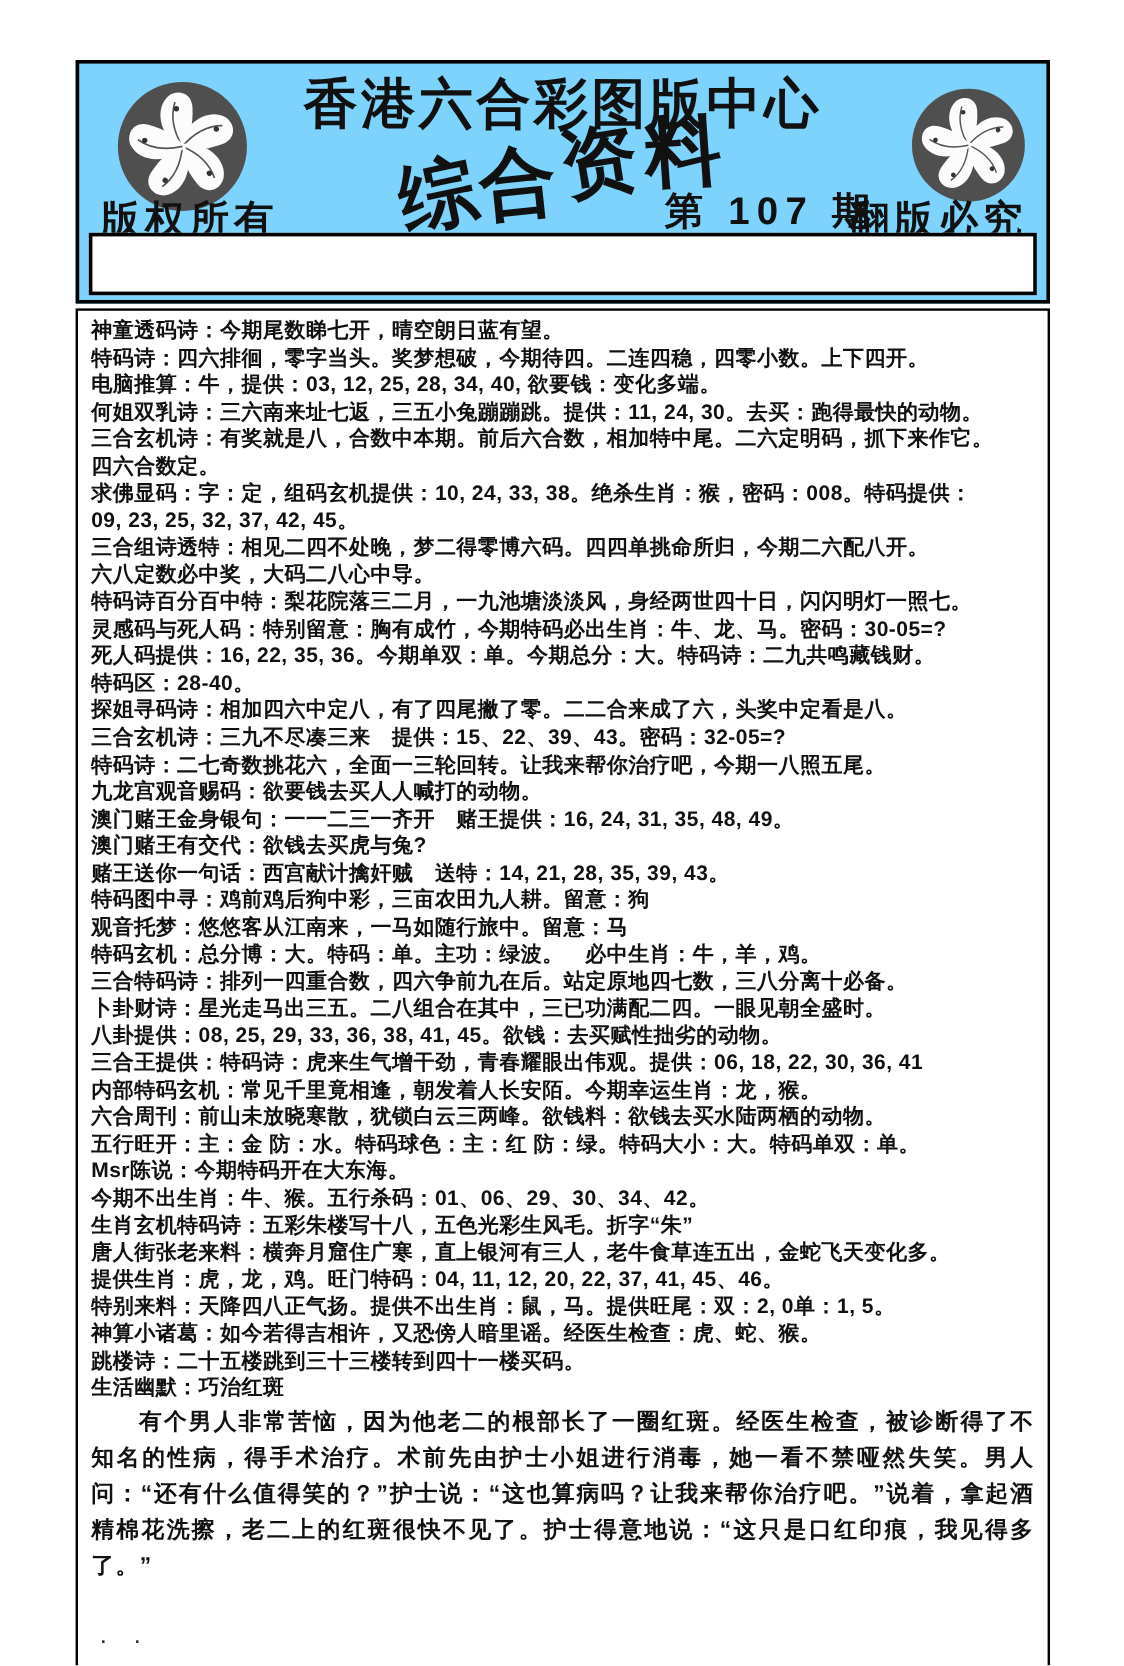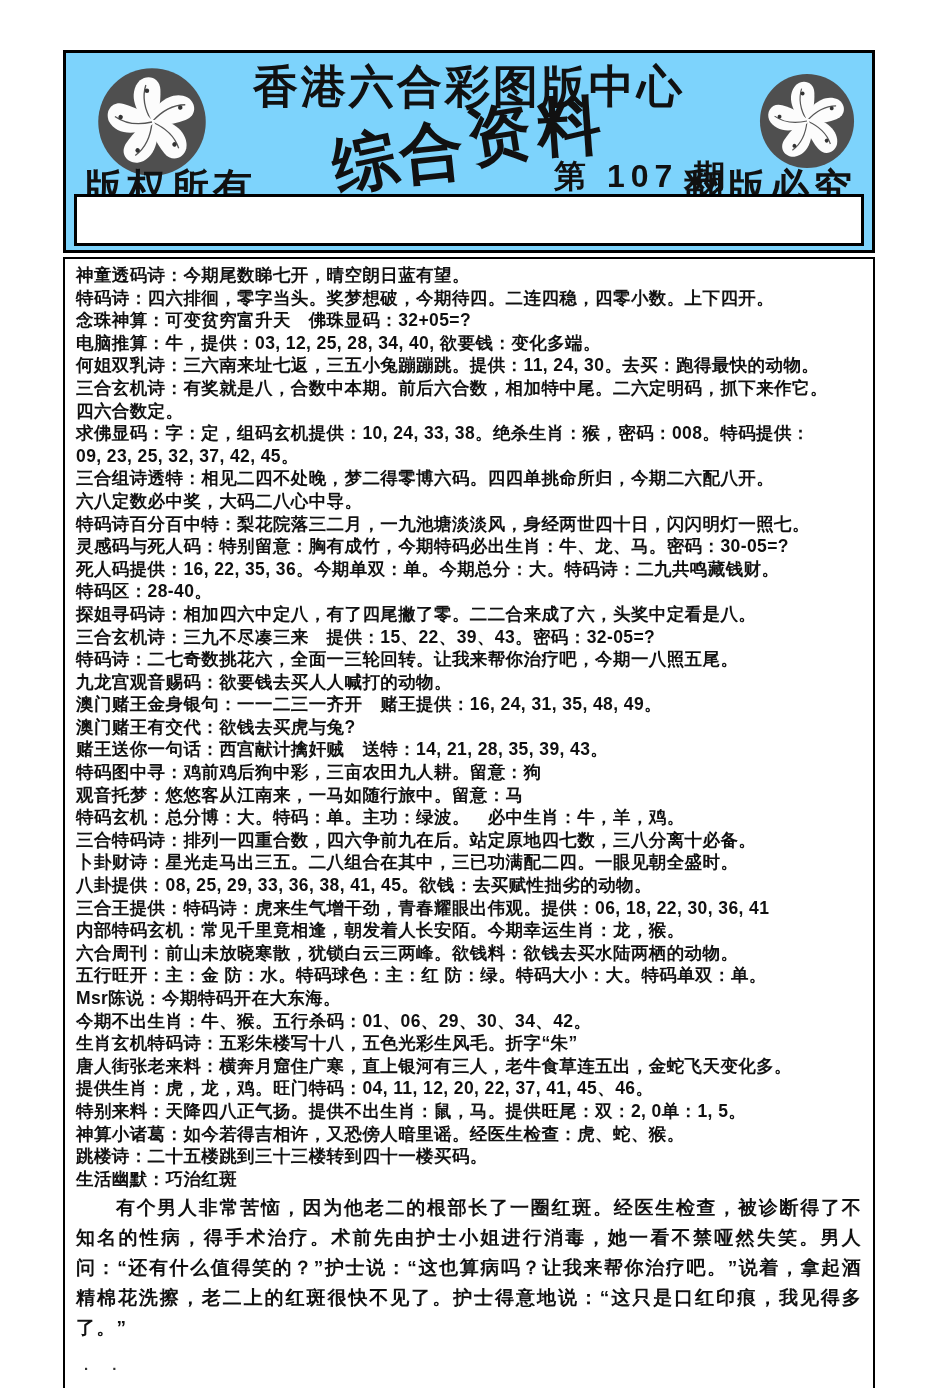--- a/index.html
+++ b/index.html
@@ -26,21 +26,21 @@
   .brand-title{
     position:absolute;left:262px;top:44px;
     font-size:64px;font-weight:bold;white-space:nowrap;letter-spacing:6px;
   }
   .brand-title span{display:inline-block;}
   .issue{
     position:absolute;left:488px;top:102px;
     font-size:32px;font-weight:bold;letter-spacing:6px;white-space:nowrap;text-align:center;
   }
   .corner-mark{
-    position:absolute;top:108px;font-size:39px;font-weight:bold;
+    position:absolute;top:108px;font-size:33px;font-weight:bold;
     letter-spacing:4px;white-space:nowrap;
   }
   .mark-left{left:18px;}
   .mark-right{right:16px;}
   .empty-box{
     position:absolute;left:8px;top:141px;right:8px;height:52px;
     border:3px solid #000;box-sizing:border-box;background:#fff;
   }
   
   .main-box{
@@ -99,21 +99,20 @@
     <div class="issue">第 107 期</div>
     <div class="corner-mark mark-left">版权所有</div>
     <div class="corner-mark mark-right">翻版必究</div>
     <div class="empty-box"></div>
   </div>
 
   <div class="main-box">
     <div>
         <div class="info-line">神童透码诗：今期尾数睇七开，晴空朗日蓝有望。</div>
         <div class="info-line">特码诗：四六排徊，零字当头。奖梦想破，今期待四。二连四稳，四零小数。上下四开。</div>
-        <div class="info-line">念珠神算：可变贫穷富升天　佛珠显码：32+05=?</div>
         <div class="info-line">电脑推算：牛，提供：03, 12, 25, 28, 34, 40, 欲要钱：变化多端。</div>
         <div class="info-line">何姐双乳诗：三六南来址七返，三五小兔蹦蹦跳。提供：11, 24, 30。去买：跑得最快的动物。</div>
         <div class="info-line">三合玄机诗：有奖就是八，合数中本期。前后六合数，相加特中尾。二六定明码，抓下来作它。</div>
         <div class="info-line">四六合数定。</div>
         <div class="info-line">求佛显码：字：定，组码玄机提供：10, 24, 33, 38。绝杀生肖：猴，密码：008。特码提供：</div>
         <div class="info-line">09, 23, 25, 32, 37, 42, 45。</div>
         <div class="info-line">三合组诗透特：相见二四不处晚，梦二得零博六码。四四单挑命所归，今期二六配八开。</div>
         <div class="info-line">六八定数必中奖，大码二八心中导。</div>
         <div class="info-line">特码诗百分百中特：梨花院落三二月，一九池塘淡淡风，身经两世四十日，闪闪明灯一照七。</div>
         <div class="info-line">灵感码与死人码：特别留意：胸有成竹，今期特码必出生肖：牛、龙、马。密码：30-05=?</div>

